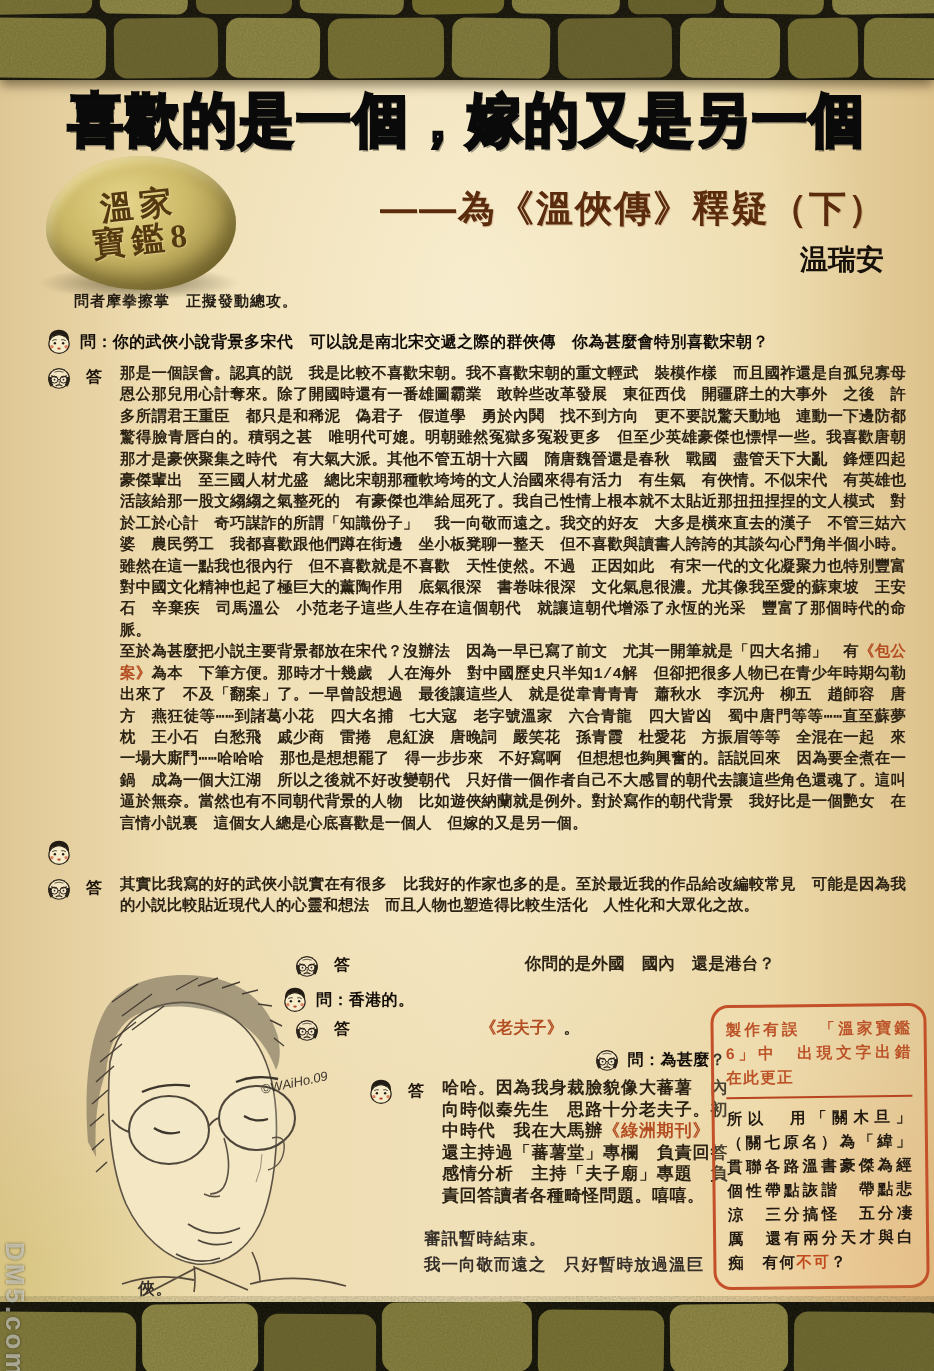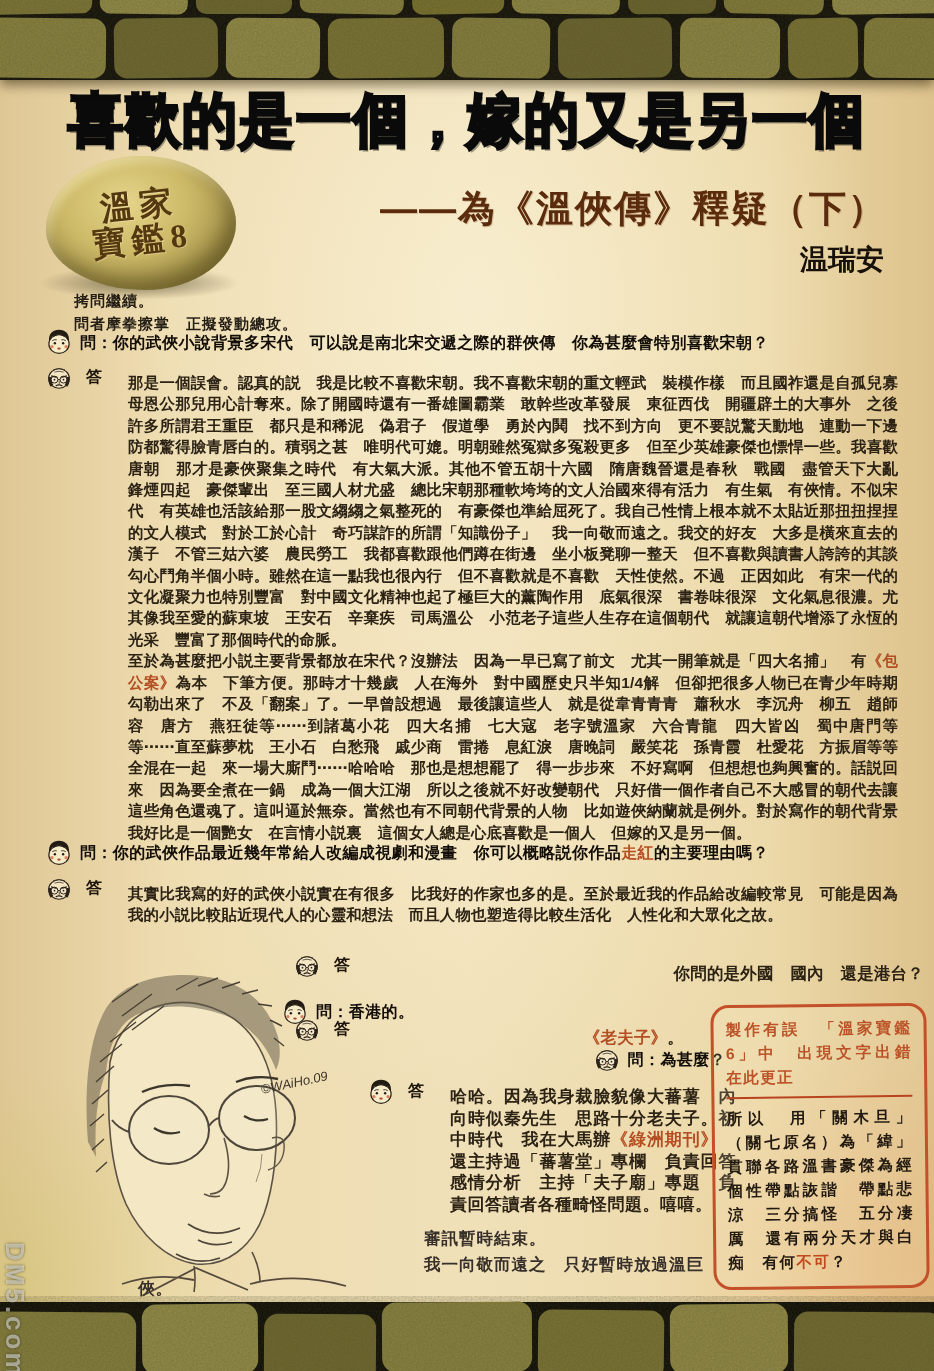--- a/index.html
+++ b/index.html
@@ -40,33 +40,33 @@
     text-shadow:1px 1px 0 rgba(120,60,10,.25);
   }
   .author{position:absolute;top:241px;right:50px;font-size:28px;font-weight:800;color:#17110a;z-index:2;}
   .intro{position:absolute;left:74px;top:289px;z-index:2;}
   .intro p{margin:0;font-size:15px;line-height:23px;font-weight:700;color:#241e15;letter-spacing:1px;}
   .row{position:absolute;display:flex;align-items:flex-start;gap:6px;z-index:2;}
   .avatar{width:30px;height:30px;flex:none;margin-top:-2px;}
   .q-text{margin:0;font-size:16px;font-weight:800;color:#120d07;line-height:27px;letter-spacing:.4px;}
   .ans-label{font-size:16px;font-weight:800;color:#1d150c;line-height:26px;margin:0 12px 0 6px;flex:none;}
   .ans-text{flex:1;font-size:15.4px;line-height:21.4px;font-weight:600;color:#2c2315;
-    text-align:justify;margin:8px;letter-spacing:.2px;word-break:break-all;}
+    text-align:justify;margin:0;letter-spacing:.2px;word-break:break-all;font-family:Liberation Mono, monospace;}
   .ans-text p{margin:0;}
-  .row-q1{left:44px;top:328px;width:862px;align-items:center;}
+  .row-q1{left:44px;top:328px;width:862px;}
   .row-a1{left:44px;top:364px;width:862px;}
   .row-q2{left:44px;top:839px;width:862px;}
   .row-a2{left:44px;top:875px;width:862px;}
   .row-q3{left:276px;top:916px;width:656px;}
   .row-a3{left:292px;top:952px;width:640px;}
-  .row-q4{left:280px;top:986px;width:400px;margin-top:12px;}
+  .row-q4{left:280px;top:986px;width:400px;}
   .row-a4{left:292px;top:1016px;width:400px;}
   .row-q5{left:366px;top:1046px;width:360px;justify-content:flex-end;}
   .row-a5{left:366px;top:1078px;width:360px;}
-  .row-a3 .ans-text,.row-a4 .ans-text{font-size:16.5px;font-weight:700;text-align:right;line-height:26px;}
+  .row-a3 .ans-text,.row-a4 .ans-text{font-size:16.5px;font-weight:700;text-align:center;line-height:26px;}
   .row-a5 .ans-text{width:286px;flex:none;font-size:17px;font-weight:700;line-height:21.5px;letter-spacing:.5px;}
   .closing{position:absolute;z-index:2;margin:0;font-size:16.5px;font-weight:600;color:#37302a;letter-spacing:1px;}
   .closing1{left:424px;top:1228px;text-align:center;}
   .closing2a{left:424px;top:1254px;}
   .closing2b{left:138px;top:1278px;}
   .correction-box{
     position:absolute;left:712px;top:1004px;width:216px;box-sizing:border-box;z-index:3;
     border:3px solid #c4502a;border-radius:18px;padding:10px 12px 12px;
     transform:rotate(-.7deg);background:rgba(255,240,205,.15);
   }
@@ -153,21 +153,20 @@
     <div class="potato-text">
       <span>溫家</span>
       <span>寶鑑8</span>
     </div>
   </div>
 
   <h2 class="subtitle">——為《溫俠傳》釋疑（下）</h2>
   <div class="author">温瑞安</div>
 
   <div class="intro">
-    <p>拷問繼續。</p>
     <p>問者摩拳擦掌　正擬發動總攻。</p>
   </div>
 
   <div class="row row-q1">
     <svg class="avatar">
         <use href="#av-boy"></use>
       </svg>
     <p class="q-text"><span>問：你的武俠小說背景多宋代　可以說是南北宋交遞之際的群俠傳　你為甚麼會特別喜歡宋朝？</span></p>
   </div>
 
@@ -179,21 +178,20 @@
     <div class="ans-text">
       <p><span>那是一個誤會。認真的説　我是比較不喜歡宋朝。我不喜歡宋朝的重文輕武　裝模作樣　而且國祚還是自孤兒寡母恩公那兒用心計奪來。除了開國時還有一番雄圖霸業　敢幹些改革發展　東征西伐　開疆辟土的大事外　之後　許多所謂君王重臣　都只是和稀泥　偽君子　假道學　勇於內鬨　找不到方向　更不要説驚天動地　連動一下邊防都驚得臉青唇白的。積弱之甚　唯明代可媲。明朝雖然冤獄多冤殺更多　但至少英雄豪傑也慓悍一些。我喜歡唐朝　那才是豪俠聚集之時代　有大氣大派。其他不管五胡十六國　隋唐魏晉還是春秋　戰國　盡管天下大亂　鋒煙四起　豪傑輩出　至三國人材尤盛　總比宋朝那種軟垮垮的文人治國來得有活力　有生氣　有俠情。不似宋代　有英雄也活該給那一股文縐縐之氣整死的　有豪傑也準給屈死了。我自己性情上根本就不太貼近那扭扭捏捏的文人模式　對於工於心計　奇巧謀詐的所謂「知識份子」　我一向敬而遠之。我交的好友　大多是橫來直去的漢子　不管三姑六婆　農民勞工　我都喜歡跟他們蹲在街邊　坐小板凳聊一整天　但不喜歡與讀書人誇誇的其談勾心鬥角半個小時。雖然在這一點我也很內行　但不喜歡就是不喜歡　天性使然。不過　正因如此　有宋一代的文化凝聚力也特別豐富　對中國文化精神也起了極巨大的薰陶作用　底氣很深　書卷味很深　文化氣息很濃。尤其像我至愛的蘇東坡　王安石　辛棄疾　司馬溫公　小范老子這些人生存在這個朝代　就讓這朝代增添了永恆的光采　豐富了那個時代的命脈。</span></p>
       <p><span>至於為甚麼把小説主要背景都放在宋代？沒辦法　因為一早已寫了前文　尤其一開筆就是「四大名捕」　有</span><span style="color: rgb(180, 78, 34);">《包公案》</span><span>為本　下筆方便。那時才十幾歲　人在海外　對中國歷史只半知1/4解　但卻把很多人物已在青少年時期勾勒出來了　不及「翻案」了。一早曾設想過　最後讓這些人　就是從韋青青青　蕭秋水　李沉舟　柳五　趙師容　唐方　燕狂徒等⋯⋯到諸葛小花　四大名捕　七大寇　老字號溫家　六合青龍　四大皆凶　蜀中唐門等等⋯⋯直至蘇夢枕　王小石　白愁飛　戚少商　雷捲　息紅淚　唐晚詞　嚴笑花　孫青霞　杜愛花　方振眉等等　全混在一起　來一場大廝鬥⋯⋯哈哈哈　那也是想想罷了　得一步步來　不好寫啊　但想想也夠興奮的。話説回來　因為要全煮在一鍋　成為一個大江湖　所以之後就不好改變朝代　只好借一個作者自己不大感冒的朝代去讓這些角色還魂了。這叫逼於無奈。當然也有不同朝代背景的人物　比如遊俠納蘭就是例外。對於寫作的朝代背景　我好比是一個艷女　在言情小説裏　這個女人總是心底喜歡是一個人　但嫁的又是另一個。</span></p>
     </div>
   </div>
 
   <div class="row row-q2">
     <svg class="avatar">
         <use href="#av-boy"></use>
       </svg>
-    <p class="q-text"><span>問：你的武俠作品最近幾年常給人改編成視劇和漫畫　你可以概略説你作品</span><span style="color: rgb(180, 78, 34);">走紅</span><span>的主要理由嗎？</span></p>
   </div>
 
   <div class="row row-a2">
     <svg class="avatar">
         <use href="#av-man"></use>
       </svg>
     <span class="ans-label">答</span>
     <div class="ans-text">
       <p><span>其實比我寫的好的武俠小説實在有很多　比我好的作家也多的是。至於最近我的作品給改編較常見　可能是因為我的小説比較貼近現代人的心靈和想法　而且人物也塑造得比較生活化　人性化和大眾化之故。</span></p>
     </div>

